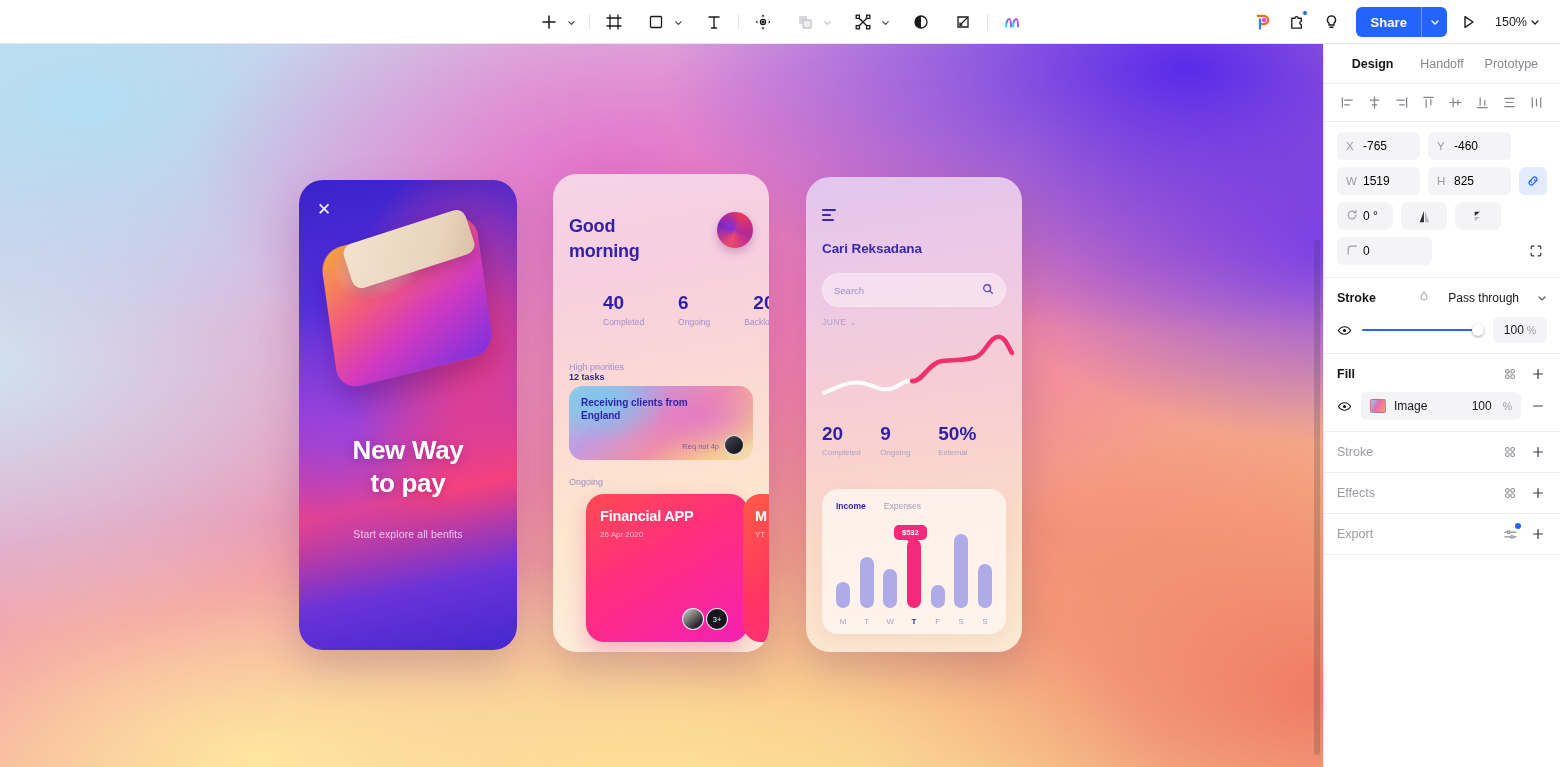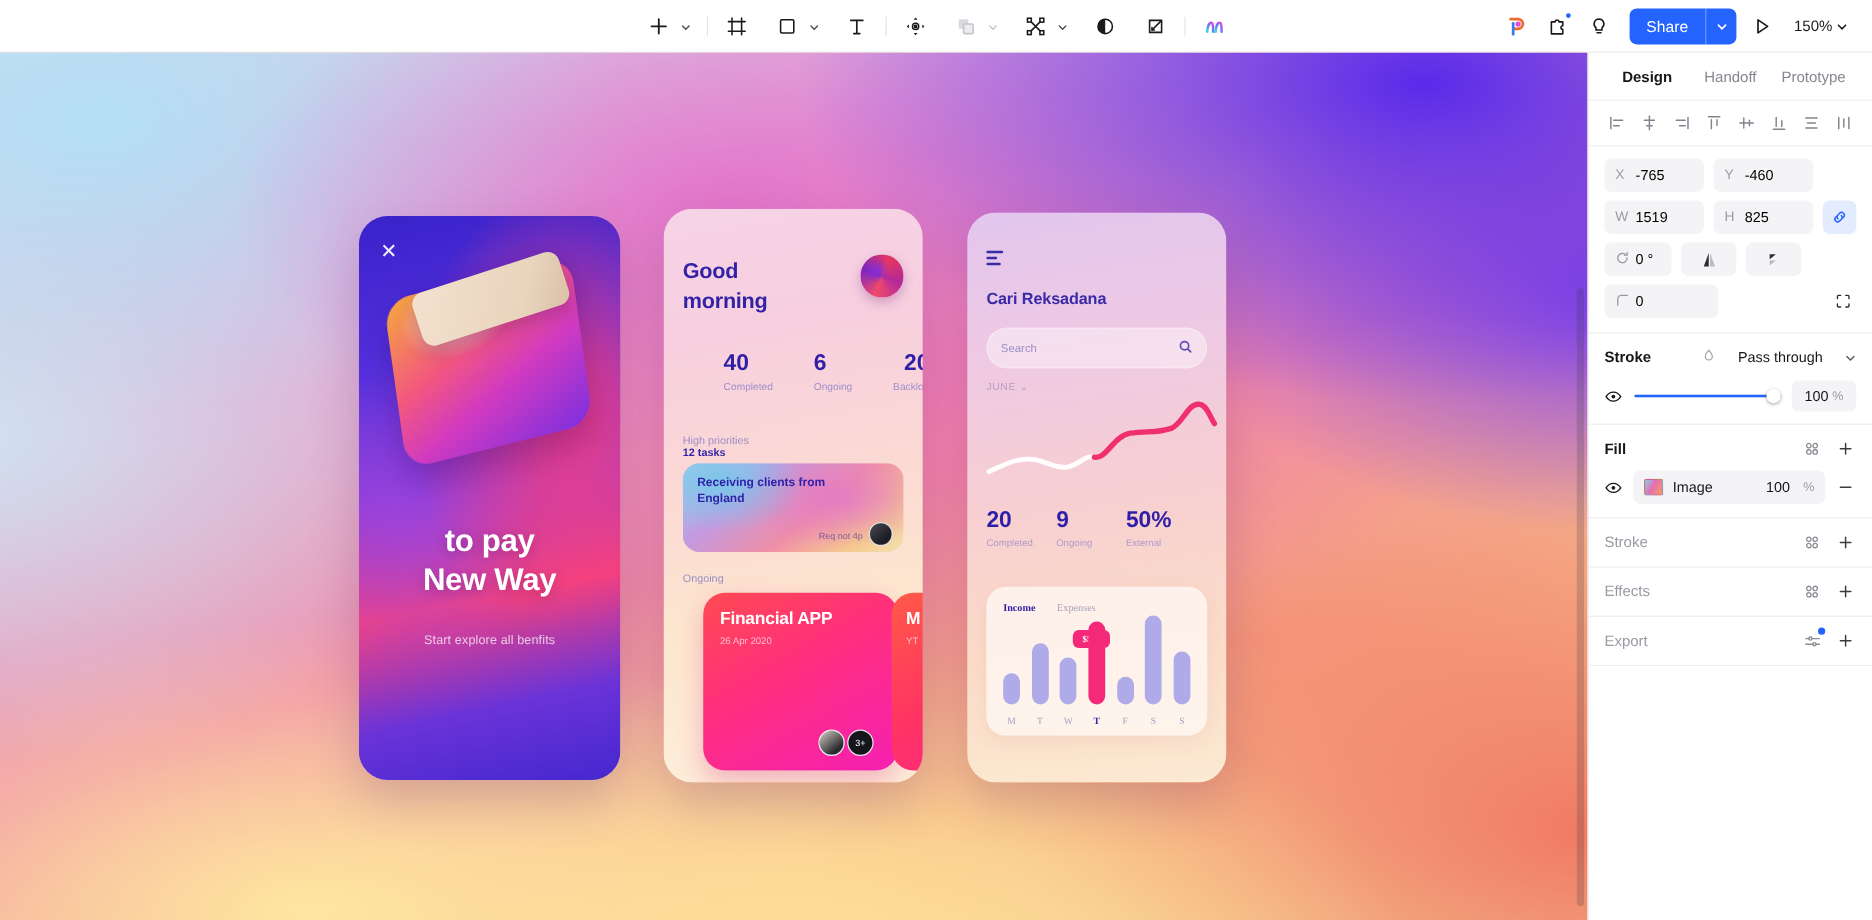--- a/index.html
+++ b/index.html
@@ -45,21 +45,21 @@
   .badge-dot {
     position: absolute; top: 3px; right: 6px; width: 6px; height: 6px;
     border-radius: 50%; background: #2563ff; border: 1.3px solid #fff;
   }
   #share-group {
     display: flex; align-items: center; height: 30px;
     background: #2563ff; border-radius: 6px; overflow: hidden;
     margin-left: 8px; margin-right: 4px;
   }
   #share-btn {
-    color: #fff; font-size: 13px; font-weight: 400; padding: 16px 14px;
+    color: #fff; font-size: 13px; font-weight: 700; padding: 16px 14px;
     height: 16px; display: flex; align-items: center; cursor: pointer;
     letter-spacing: .1px;
   }
   #share-caret {
     width: 26px; height: 30px; display: flex; align-items: center;
     justify-content: center; cursor: pointer; color: #fff;
     border-left: 1px solid rgba(255,255,255,.35);
   }
   #zoom-ctl {
     display: flex; align-items: center; gap: 3px; cursor: pointer;
@@ -259,24 +259,23 @@
   #p3-month {
     position: absolute; left: 16px; top: 140px; color: #b49ec5;
     font-size: 8.5px; letter-spacing: .6px; cursor: pointer;
   }
   #p3-line { position: absolute; left: 8px; top: 150px; width: 206px; height: 80px; }
   .p3-stats { position: absolute; left: 16px; right: 14px; top: 246px; display: flex; }
   .p3-stat { flex: 1; }
   .p3-stat .num { color: #2f1fa6; font-size: 19px; font-weight: 700; line-height: 22px; }
   .p3-stat .lbl { color: #b09cc8; font-size: 8px; margin-top: 3px; }
   #p3-chartcard {
-    position: absolute; left: 16px; right: 16px; top: 312px; height: 124px;
+    position: absolute; left: 16px; right: 16px; top: 312px; height: 145px;
     border-radius: 16px; background: rgba(255,250,246,.72);
     box-shadow: 0 6px 18px rgba(200,120,120,.12);
-    font-family: Liberation Serif, serif;
   }
   #p3-tabs { position: absolute; left: 14px; top: 12px; display: flex; gap: 18px; }
   #p3-tabs span { font-size: 8.5px; }
   #p3-tab-income { color: #2f1fa6; font-weight: 700; }
   #p3-tab-expenses { color: #a5a0b5; }
   #p3-tooltip {
     position: absolute; left: 72px; top: 36px; background: #f5297a;
     color: #fff; font-size: 7.5px; font-weight: 700; padding: 3px 8px;
     border-radius: 5px;
   }
@@ -576,22 +575,22 @@
 <div id="canvas">
   <div id="mesh"></div>
   <div id="canvas-label"></div>
 
   <div class="phone" id="phone1">
     <div class="skin"></div>
     <div id="p1-illu"></div>
     <div id="p1-illu2"></div>
     <div id="p1-close">✕</div>
     <div id="p1-title">
+      <div>New Way</div>
       <div>to pay</div>
-      <div>New Way</div>
     </div>
     <div id="p1-sub">Start explore all benfits</div>
   </div>
 
   <div class="phone" id="phone2">
     <div class="skin"></div>
     <div id="p2-greet">Good morning</div>
     <div id="p2-avatar"></div>
 
     <div class="p2-stats">

